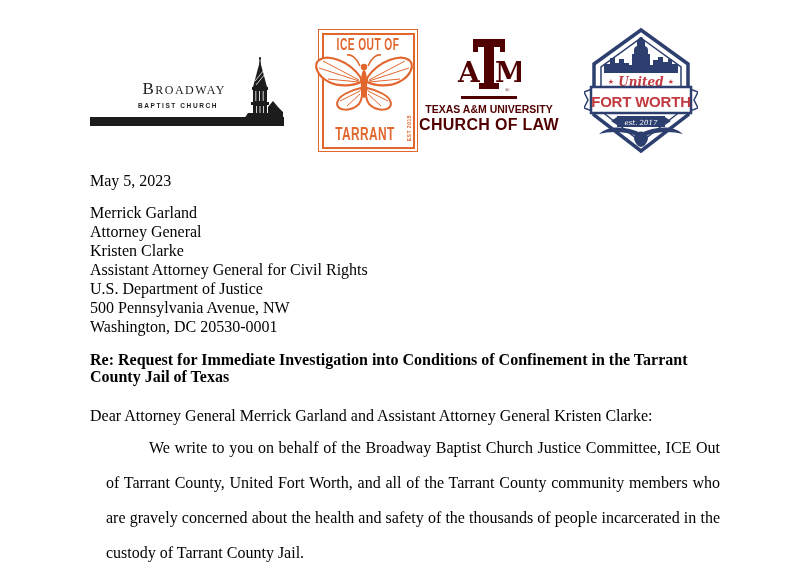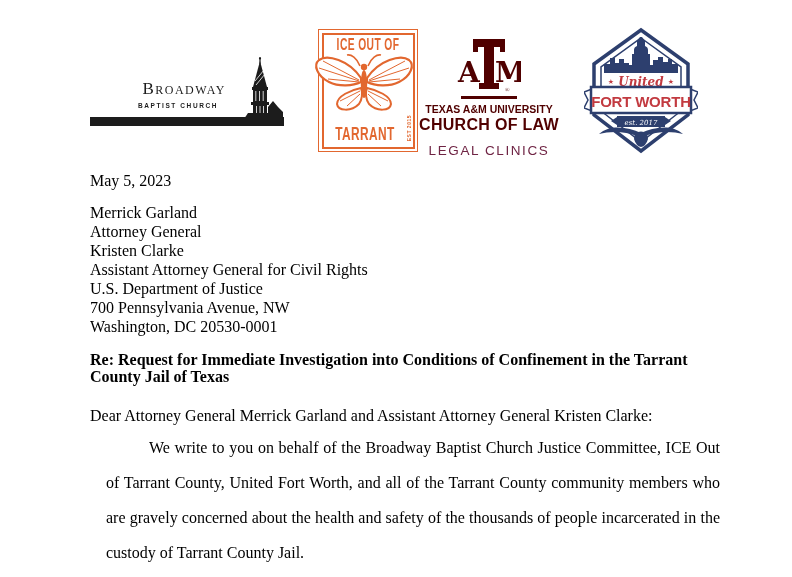--- a/index.html
+++ b/index.html
@@ -147,21 +147,20 @@
             <rect x="22" y="46" width="20" height="6"></rect>
           </g>
           <text x="1" y="45" font-family="'DejaVu Serif',serif" font-weight="bold" font-size="28" fill="#500000">A</text>
           <text x="38" y="45" font-family="'DejaVu Serif',serif" font-weight="bold" font-size="28" fill="#500000">M</text>
           <text x="48" y="55" font-size="6" fill="#500000">®</text>
         </svg>
       </div>
       <div class="tamu-rule"></div>
       <div class="tamu-l1">TEXAS A&amp;M UNIVERSITY</div>
       <div class="tamu-l2">CHURCH OF LAW</div>
-      <div class="tamu-l3">LEGAL CLINICS</div>
     </div>
 
     <div class="ufw">
       <svg width="114" height="128" viewBox="0 0 114 128">
         <path d="M57,3 L104,37 L104,88 L57,124 L10,88 L10,37 Z" fill="#ffffff" stroke="#2d3f6e" stroke-width="3.5"></path>
         <path d="M57,11 L97,40 L97,84 L57,115 L17,84 L17,40 Z" fill="none" stroke="#2d3f6e" stroke-width="1.5"></path>
         <path fill="#2d3f6e" d="M20,46 L20,37 L26,37 L26,31 L31,31 L31,36 L35,36 L35,32 L40,32 L40,36
                  L45,36 L45,38 L48,38 L48,27 L50,27 L50,23 Q50,20 53,19 L53,14 L56,10
                  L58,10 L61,14 L61,19 Q64,20 64,23 L64,27 L66,27 L66,38 L69,38 L69,33
                  L74,33 L74,30 L79,30 L79,35 L84,35 L84,32 L88,32 L88,37 L94,37 L94,46 Z"></path>
@@ -187,21 +186,21 @@
 
   <div class="letter">
     <div class="lt-date">May 5, 2023</div>
 
     <div class="lt-address">
       <div>Merrick Garland</div>
       <div>Attorney General</div>
       <div>Kristen Clarke</div>
       <div>Assistant Attorney General for Civil Rights</div>
       <div>U.S. Department of Justice</div>
-      <div>700 Pennsylvania Avenue, NW</div>
+      <div>500 Pennsylvania Avenue, NW</div>
       <div>Washington, DC 20530-0001</div>
     </div>
 
     <div class="lt-subject">Re: Request for Immediate Investigation into Conditions of Confinement in the Tarrant County Jail of Texas</div>
 
     <div class="lt-salutation">Dear Attorney General Merrick Garland and Assistant Attorney General Kristen Clarke:</div>
 
     <div class="lt-body">We write to you on behalf of the Broadway Baptist Church Justice Committee, ICE Out of Tarrant County, United Fort Worth, and all of the Tarrant County community members who are gravely concerned about the health and safety of the thousands of people incarcerated in the custody of Tarrant County Jail.</div>
   </div>
 

